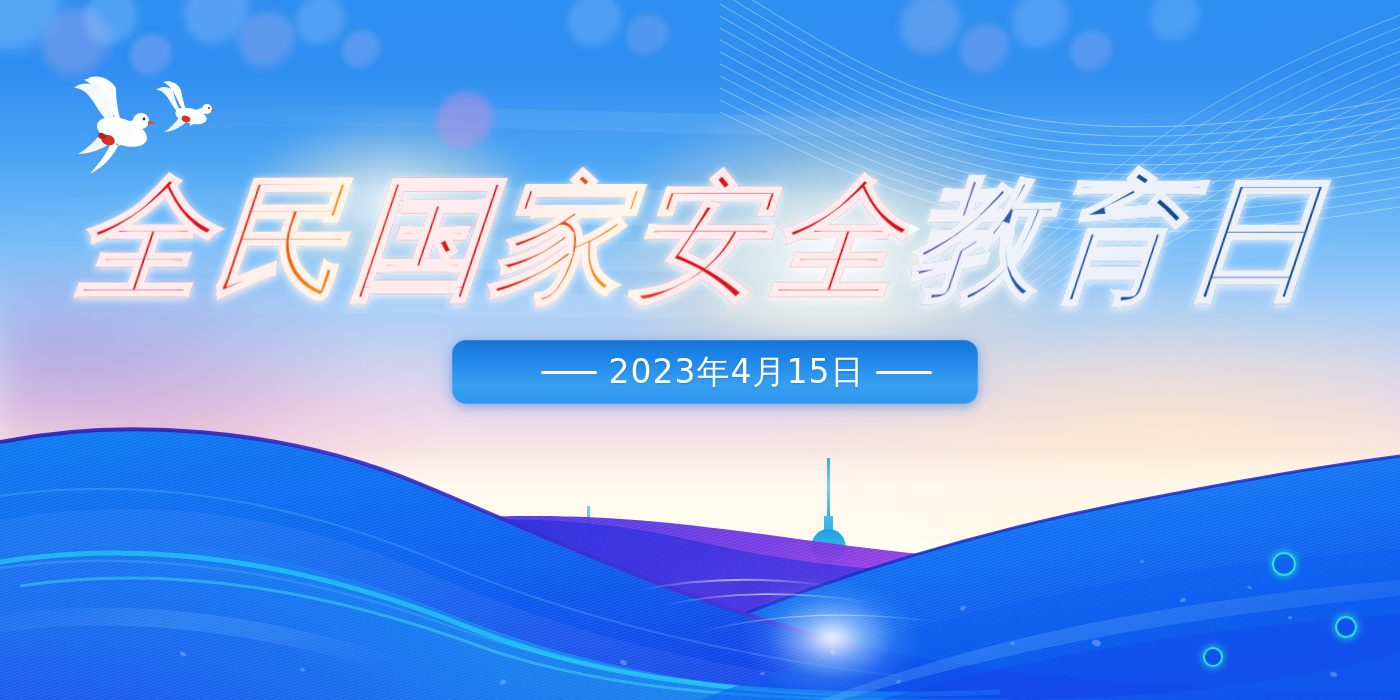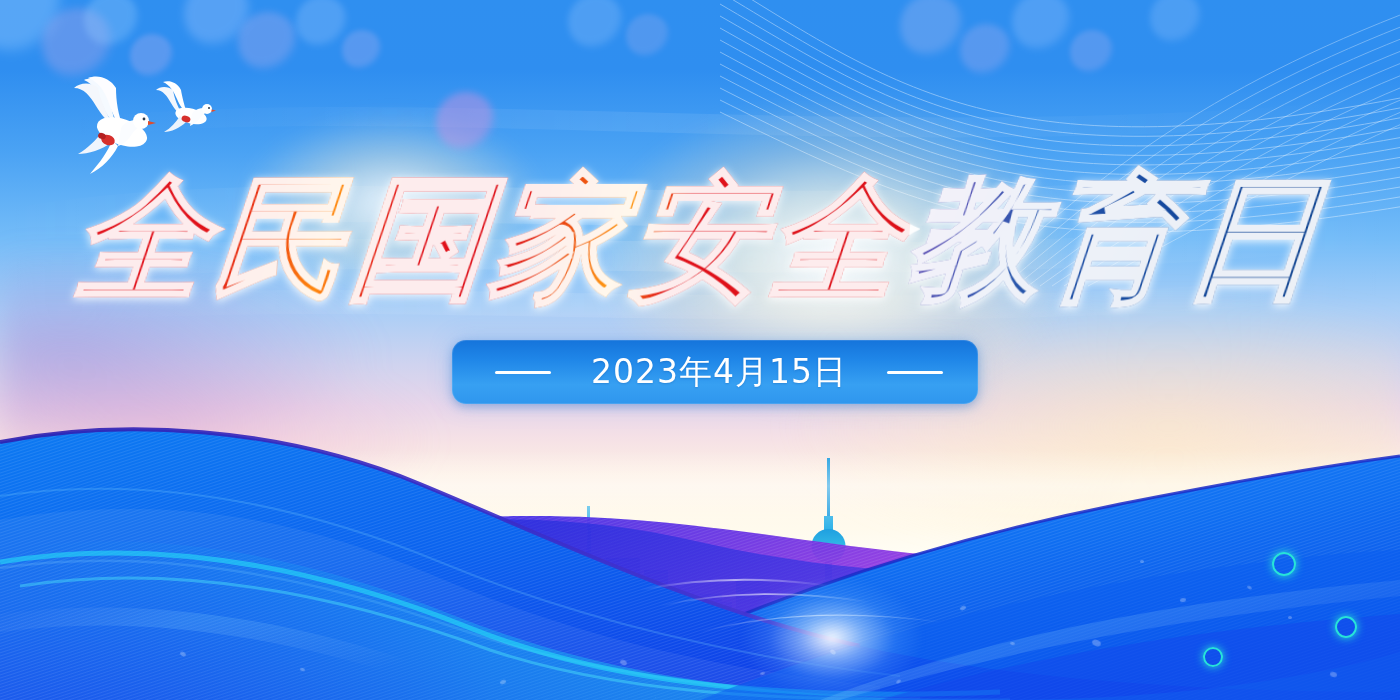--- a/index.html
+++ b/index.html
@@ -106,21 +106,21 @@
 
   
   .date-badge {
     position:absolute; left:452px; top:340px;
     width:526px; height:64px;
     border-radius:14px;
     background:linear-gradient(180deg,#1574db 0%, #1f86e8 30%, #37a0f2 70%, #2f96ee 100%);
     box-shadow: 0 0 0 1px rgba(255,255,255,.12) inset,
                 0 3px 10px rgba(20,90,180,.30),
                 0 0 22px rgba(90,170,245,.35);
-    display:flex; align-items:center; gap:40px;padding-left:43px;
+    display:flex; align-items:center; justify-content:center; gap:12px;padding-left:43px;
   }
   .date-rule { width:56px; height:3px; background:#fff; border-radius:2px; }
   .date-text {
     color:#ffffff;
     font-size:33px;
     font-weight:400;
     letter-spacing:1px;
     font-family:"DejaVu Sans","Liberation Sans",sans-serif;
     text-shadow:0 1px 2px rgba(10,70,150,.25);
   }

